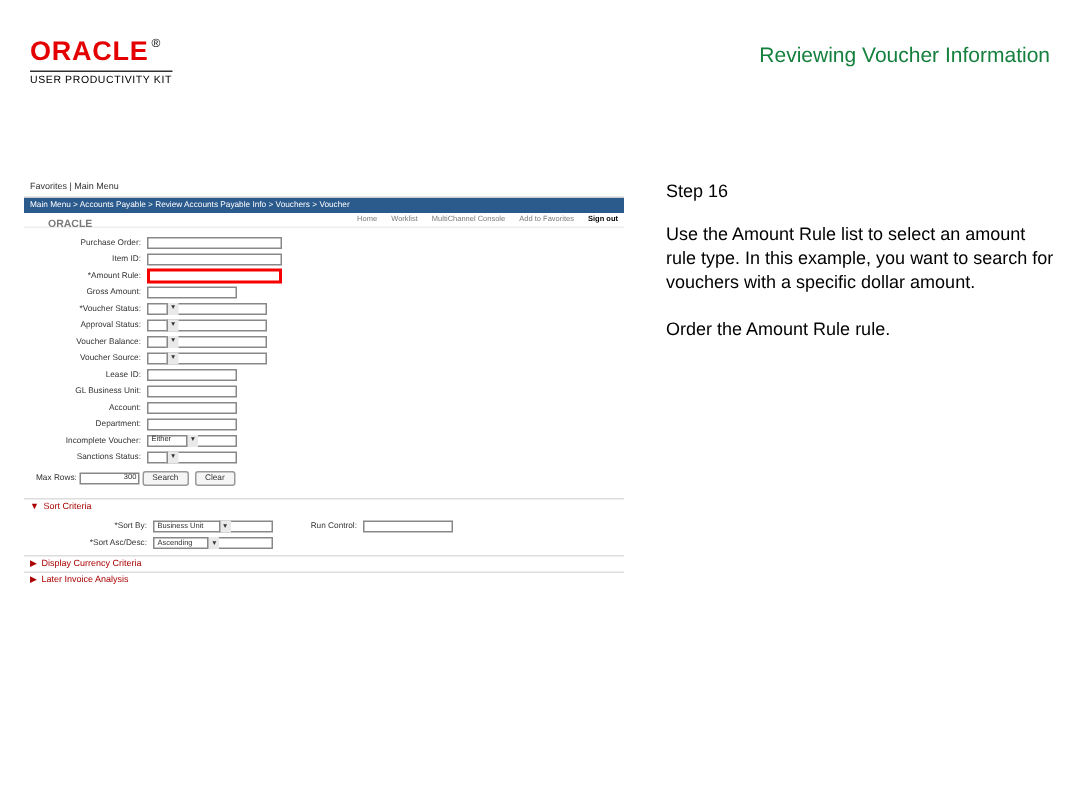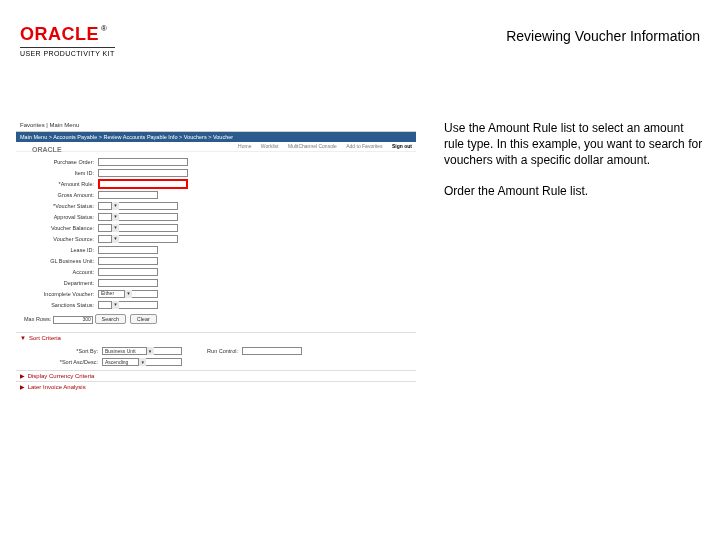--- a/index.html
+++ b/index.html
@@ -5,21 +5,21 @@
   * { box-sizing: border-box; margin: 0; padding: 0; }
   html, body { width: 720px; height: 540px; font-family: Arial, Helvetica, sans-serif; background: #fff; color: #000; }
   body { position: relative; font-size: 11px; }
 
   
   .header { position: relative; height: 60px; }
   .logo { position: absolute; left: 20px; top: 24px; }
   .logo .oracle { color: #e40000; font-weight: bold; font-size: 18px; letter-spacing: 0.5px; font-family: Arial, sans-serif; }
   .logo .tm { color: #000; font-size: 8px; vertical-align: top; margin-left: 2px; }
   .logo .upk { display:block; font-size: 7px; color:#000; letter-spacing: 0.4px; border-top:1px solid #333; margin-top:2px; padding-top:2px; }
-  .page-title { position: absolute; right: 20px; top: 28px; font-size: 14px; color:#000000; }
+  .page-title { position: absolute; right: 20px; top: 28px; font-size: 14px; color:#15803d; }
 
   
   .main { position: absolute; top: 120px; left: 16px; right: 16px; }
   .col-left { width: 400px; float:left; }
   .col-right { width: 260px; float:right; }
 
   
   .mini { width: 400px; font-size: 6px; color:#333; line-height: 1.1; }
   .mini .topnav { background:#fff; border-bottom:1px solid #ccc; padding:2px 4px; }
   .mini .breadcrumb { background:#2b5a8c; color:#fff; padding:2px 4px; font-size:5.5px; }
@@ -193,21 +193,22 @@
         </div>
         <div class="section">
           <span class="tri">▶</span><span class="stitle">Later Invoice Analysis</span>
         </div>
       </div>
       <div class="scroll"></div>
     </div>
   </div>
 
   <div class="col-right instr">
+    <div class="step">Step 16</div>
     <p>
       <span>Use the </span><b>Amount Rule</b><span> list to select an amount rule type. In this example, you want to search for vouchers with a specific dollar amount.</span>
     </p>
     <p>
-      <span>Order the </span><b>Amount Rule</b><span> list.</span>
+      <span>Order the </span><b>Amount Rule</b><span> rule.</span>
     </p>
   </div>
 
 </div>
 
 </body></html>

